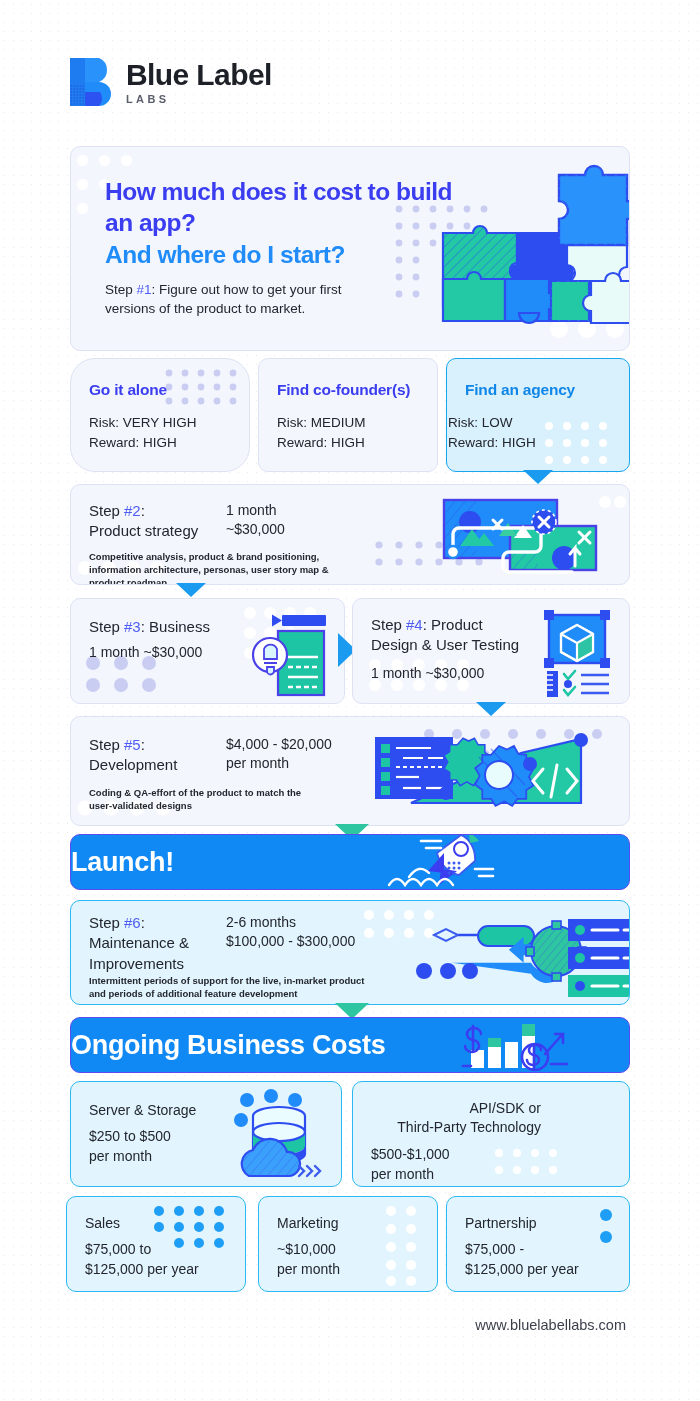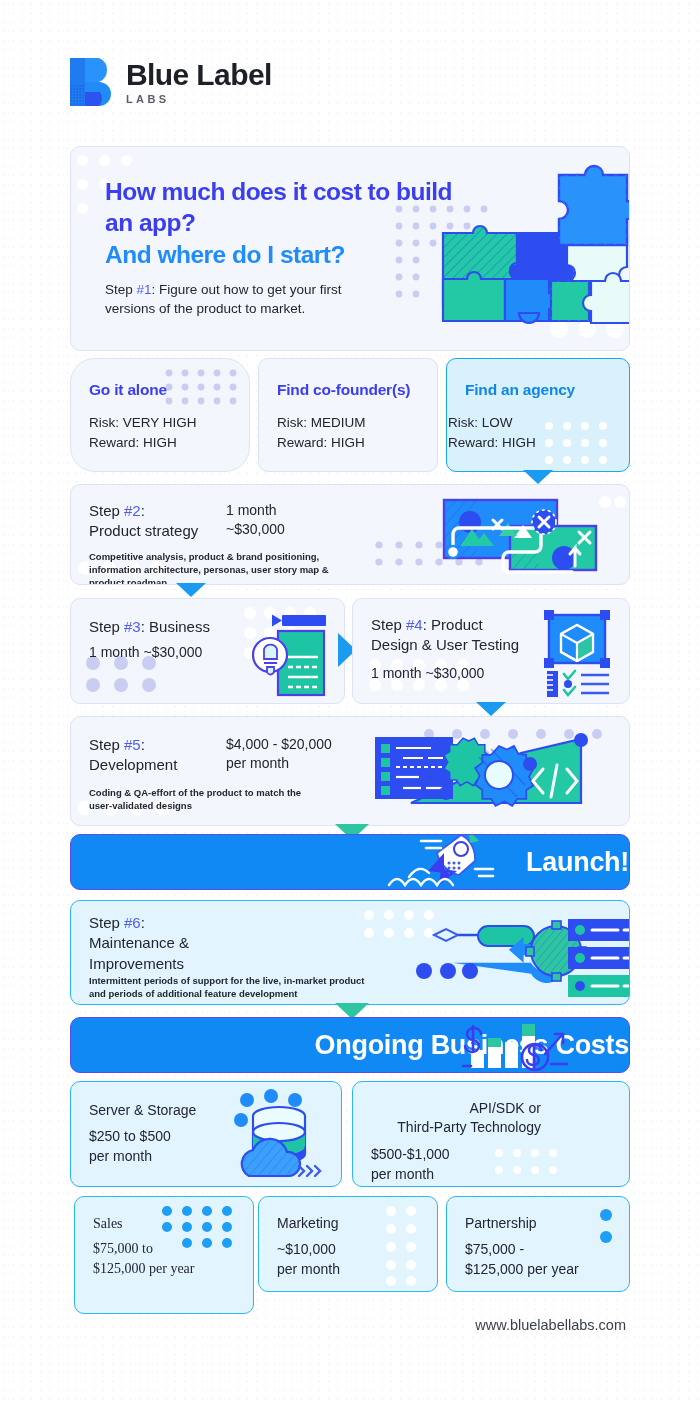--- a/index.html
+++ b/index.html
@@ -36,21 +36,21 @@
   .card.cyan-strong { background: #d9f0fd; border-color: #18a6ef; }
 
   .banner {
     position: absolute;
     background: #1089f5;
     border: 1.4px solid #5a4bf0;
     border-radius: 10px;
     overflow: hidden;
     display: flex;
     align-items: center;
-    justify-content: flex-end;
+    justify-content: flex-start;
   }
   .banner-text { color: #ffffff; font-size: 27px; font-weight: 700; letter-spacing: -0.3px; }
 
   
   .hero-l1 { font-size: 24.5px; font-weight: 700; color: #3b3ef0; letter-spacing: -0.5px; line-height: 1.28; }
   .hero-l2 { font-size: 24.5px; font-weight: 700; color: #1f8cf9; letter-spacing: -0.5px; line-height: 1.28; }
   .hero-step { font-size: 13.5px; color: #23262e; line-height: 1.42; }
   .accent { color: #4e5df5; }
 
   .opt-title { font-size: 15.5px; font-weight: 700; color: #3b3ef0; letter-spacing: -0.2px; }
@@ -581,20 +581,24 @@
     </g>
   </svg>
   <div class="step-head" style="position:absolute; left:18px; top:12px;">
     <div>
       <span>Step</span>
       <span class="accent">#6</span><span>:</span>
     </div>
     <div>Maintenance &amp;</div>
     <div>Improvements</div>
   </div>
+  <div class="step-val" style="position:absolute; left:155px; top:12px;">
+    <div>2-6 months</div>
+    <div>$100,000 - $300,000</div>
+  </div>
   <div class="step-desc" style="position:absolute; left:18px; top:74px; width:290px;">Intermittent periods of support for the live, in-market product and periods of additional feature development</div>
 
   <div style="position:absolute; left:295px; top:20px;">
     <svg width="262" height="78" viewBox="0 0 262 78">
       <defs>
         <pattern id="m6d" width="6" height="6" patternUnits="userSpaceOnUse" patternTransform="rotate(40)">
           <line x1="0" y1="0" x2="0" y2="6" stroke="#2d4df0" stroke-width="1.2"></line>
         </pattern>
       </defs>
       <path d="M68 14 l12 -6 l12 6 l-12 6 z" fill="none" stroke="#3b5bf0" stroke-width="2"></path>
@@ -710,21 +714,21 @@
         <circle cx="42" cy="7" r="4"></circle>
         <circle cx="60" cy="7" r="4"></circle>
       <circle cx="6" cy="24" r="4"></circle>
         <circle cx="24" cy="24" r="4"></circle>
         <circle cx="42" cy="24" r="4"></circle>
         <circle cx="60" cy="24" r="4"></circle>
     </g>
   </svg>
 </div>
 
-<div class="card cyan" style="left:74px; top:1196px; width:180px; height:118px;font-family:Liberation Serif, serif;">
+<div class="card cyan" style="left:66px; top:1196px; width:180px; height:96px;">
   <svg width="82" height="42" style="position:absolute; right:10px; top:8px;">
     <g fill="#1f9ef5">
       <circle cx="6" cy="6" r="5"></circle>
         <circle cx="26" cy="6" r="5"></circle>
         <circle cx="46" cy="6" r="5"></circle>
         <circle cx="66" cy="6" r="5"></circle>
       <circle cx="6" cy="22" r="5"></circle>
         <circle cx="26" cy="22" r="5"></circle>
         <circle cx="46" cy="22" r="5"></circle>
         <circle cx="66" cy="22" r="5"></circle>

